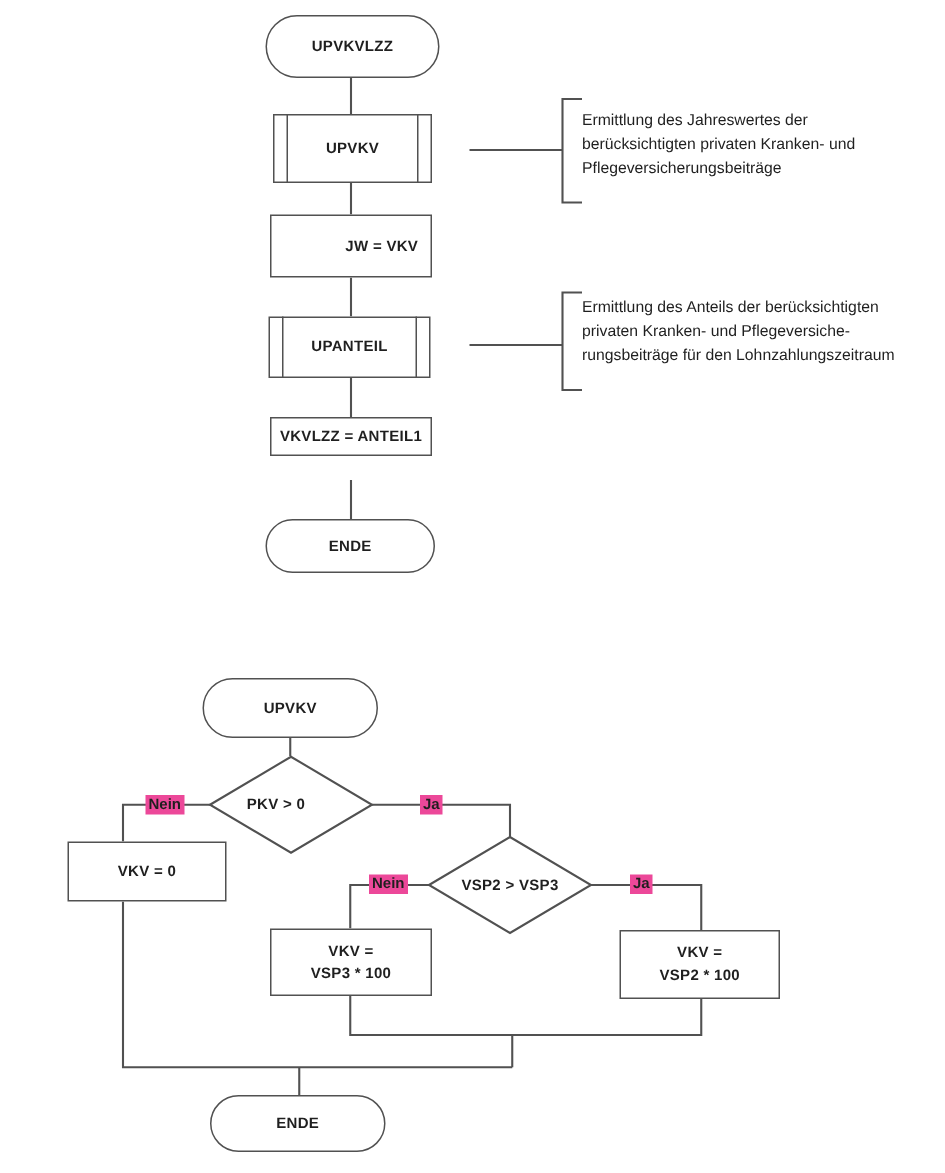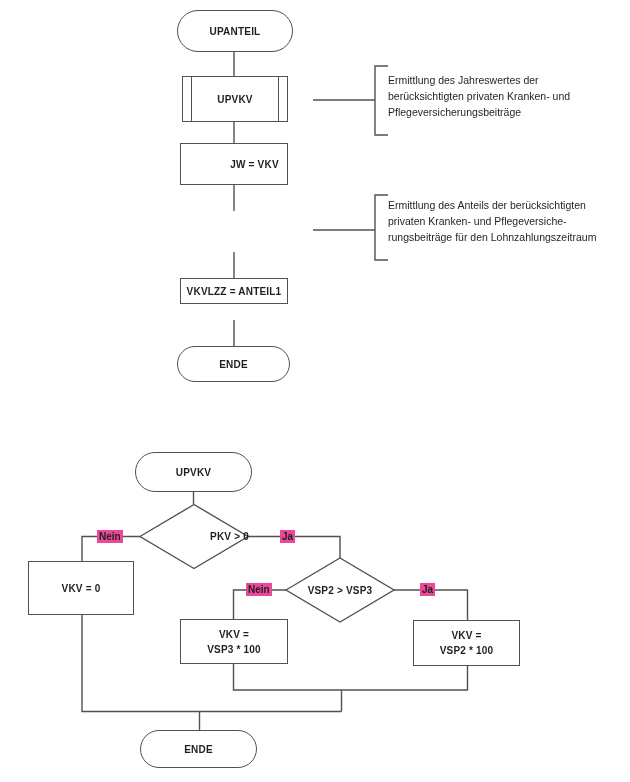--- a/index.html
+++ b/index.html
@@ -56,33 +56,38 @@
     <path d="M233.5 664 V690 H467.5 V666"></path>
     <path d="M341.5 690 V711.5"></path>
     <path d="M82 601 V711.5 H341.5"></path>
     <path d="M199.5 711.5 V730"></path>
 
     <polygon fill="#ffffff" points="140,536.5 194,504.5 248,536.5 194,568.5"></polygon>
     <polygon fill="#ffffff" points="286,590 340,558 394,590 340,622"></polygon>
   </svg>
 
   <div class="node oval" style="left:177px;top:10px;width:116px;height:42px;">
-    <span class="lbl">UPANTEIL</span>
+    <span class="lbl">UPVKVLZZ</span>
   </div>
 
   <div class="node sub" style="left:182px;top:76px;width:106px;height:46px;">
     <span class="bar l"></span>
     <span class="bar r"></span>
     <span class="lbl">UPVKV</span>
   </div>
 
   <div class="node" style="left:180px;top:143px;width:108px;height:42px;padding-left:41px;">
     <span class="lbl">JW = VKV</span>
   </div>
 
+  <div class="node sub" style="left:179px;top:211px;width:108px;height:41px;">
+    <span class="bar l"></span>
+    <span class="bar r"></span>
+    <span class="lbl">UPANTEIL</span>
+  </div>
 
   <div class="node" style="left:180px;top:278px;width:108px;height:26px;">
     <span class="lbl">VKVLZZ = ANTEIL1</span>
   </div>
 
   <div class="node oval" style="left:177px;top:346px;width:113px;height:36px;">
     <span class="lbl">ENDE</span>
   </div>
 
   <div class="ann" style="left:388px;top:72px;width:244px;">
@@ -94,26 +99,26 @@
   <div class="ann" style="left:388px;top:197px;width:244px;">
     <div>Ermittlung des Anteils der berücksichtigten</div>
     <div>privaten Kranken- und Pflegeversiche-</div>
     <div>rungsbeiträge für den Lohnzahlungszeitraum</div>
   </div>
 
   <div class="node oval" style="left:135px;top:452px;width:117px;height:40px;">
     <span class="lbl">UPVKV</span>
   </div>
 
-  <div class="dlabel" style="left:139px;top:530px;width:110px;text-align:right;">PKV &gt; 0</div>
+  <div class="dlabel" style="left:129px;top:530px;width:110px;">PKV &gt; 0</div>
 
   <div class="elabel" style="left:97px;top:530px;">Nein</div>
   <div class="elabel" style="left:280px;top:530px;">Ja</div>
 
-  <div class="node" style="left:28px;top:561px;width:106px;height:54px;">
+  <div class="node" style="left:45px;top:561px;width:106px;height:40px;">
     <span class="lbl">VKV = 0</span>
   </div>
 
   <div class="dlabel" style="left:285px;top:583.5px;width:110px;">VSP2 &gt; VSP3</div>
 
   <div class="elabel" style="left:246px;top:583px;">Nein</div>
   <div class="elabel" style="left:420px;top:583px;">Ja</div>
 
   <div class="node" style="left:180px;top:619px;width:108px;height:45px;">
     <span class="lbl twoline">VKV =</span>

